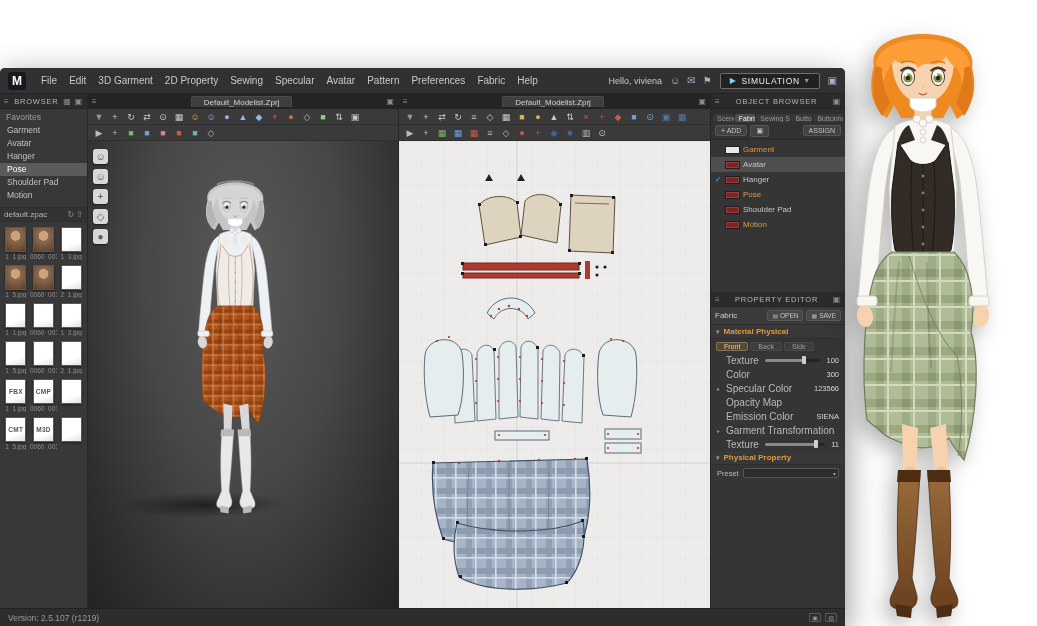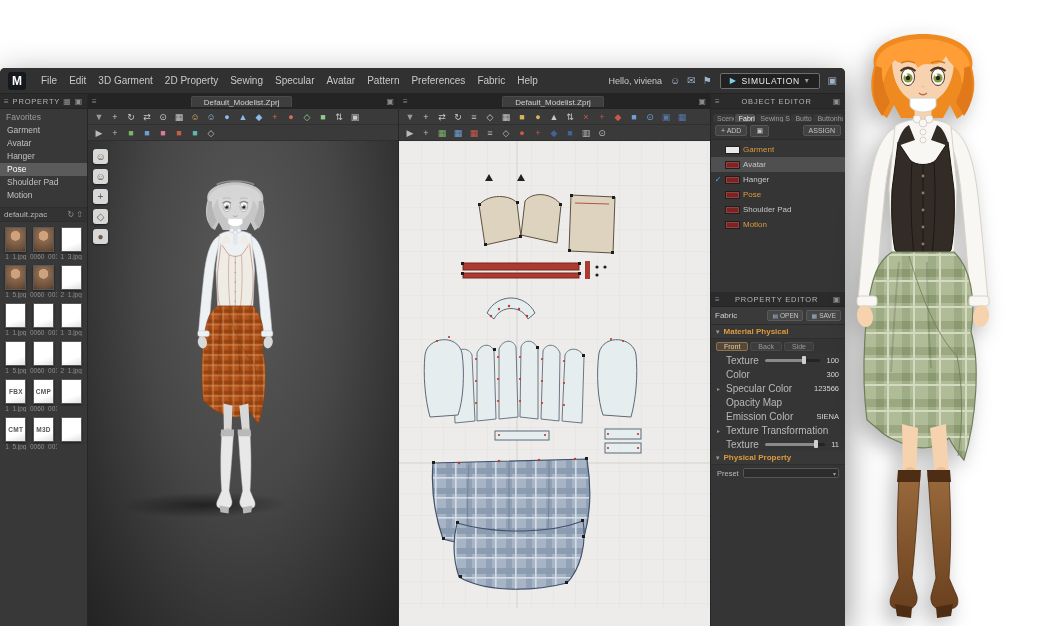--- a/index.html
+++ b/index.html
@@ -275,21 +275,21 @@
         </div>
         <span class="hdr-ic">▣</span>
       </div>
     </header>
 
     <div class="main">
 
       <aside class="library">
         <div class="panel-head">
           <span class="ph-ic">≡</span>
-          <span class="ph-title">PROPERTY</span>
+          <span class="ph-title">BROWSER</span>
           <span class="ph-ic">▦</span>
           <span class="ph-ic">▣</span>
         </div>
         <div class="fav-label">Favorites</div>
         <div>
 
         <div class="fav-item">Garment</div>
             <div class="fav-item">Avatar</div>
             <div class="fav-item">Hanger</div>
             <div class="fav-item sel">Pose</div>
@@ -646,21 +646,21 @@
               <circle cx="140" cy="319" r="1.2"></circle>
                 <circle cx="176" cy="318" r="1.2"></circle>
             </g>
           </svg>
         </div>
       </section>
 
       <aside class="rpanel">
         <div class="panel-head">
           <span class="ph-ic">≡</span>
-          <span class="ph-title">OBJECT EDITOR</span>
+          <span class="ph-title">OBJECT BROWSER</span>
           <span class="ph-ic">▣</span>
         </div>
         <div class="ob-tabs">
 
         <span class="ob-tab">Scene</span>
             <span class="ob-tab active">Fabric</span>
             <span class="ob-tab">Sewing Style</span>
             <span class="ob-tab">Button</span>
             <span class="ob-tab">Buttonhole</span>
           </div>
@@ -768,21 +768,21 @@
 
             <div class="pe-row">
               <span class="pe-caret"></span>
               <span class="pe-label">Emission Color</span>
 
               <span class="pe-value">SIENA</span>
             </div>
 
             <div class="pe-row">
               <span class="pe-caret">▸</span>
-              <span class="pe-label">Texture Transformation</span>
+              <span class="pe-label">Garment Transformation</span>
 
               <span class="pe-value"></span>
             </div>
 
             <div class="pe-row">
               <span class="pe-caret"></span>
               <span class="pe-label">Texture</span>
               <span class="mini-slider">
                 <span class="ms-fill" style="width: 85%;"></span>
               </span>
@@ -795,20 +795,28 @@
         </div>
         <div class="pe-preset">
           <span class="lbl">Preset</span>
           <span class="pe-select">
               <i style="font-style:normal">▾</i>
             </span>
         </div>
       </aside>
     </div>
 
+    <footer class="statusbar">
+      <span>Version: 2.5.107 (r1219)</span>
+      <span class="sb-icons">
+
+      <span class="sb-ic">▣</span>
+          <span class="sb-ic">▥</span>
+        </span>
+    </footer>
   </div>
 
   <div class="hero">
     <svg class="hero-svg" viewBox="0 0 222 626">
       <use href="#chibi"></use>
     </svg>
   </div>
 
 </div>
 

